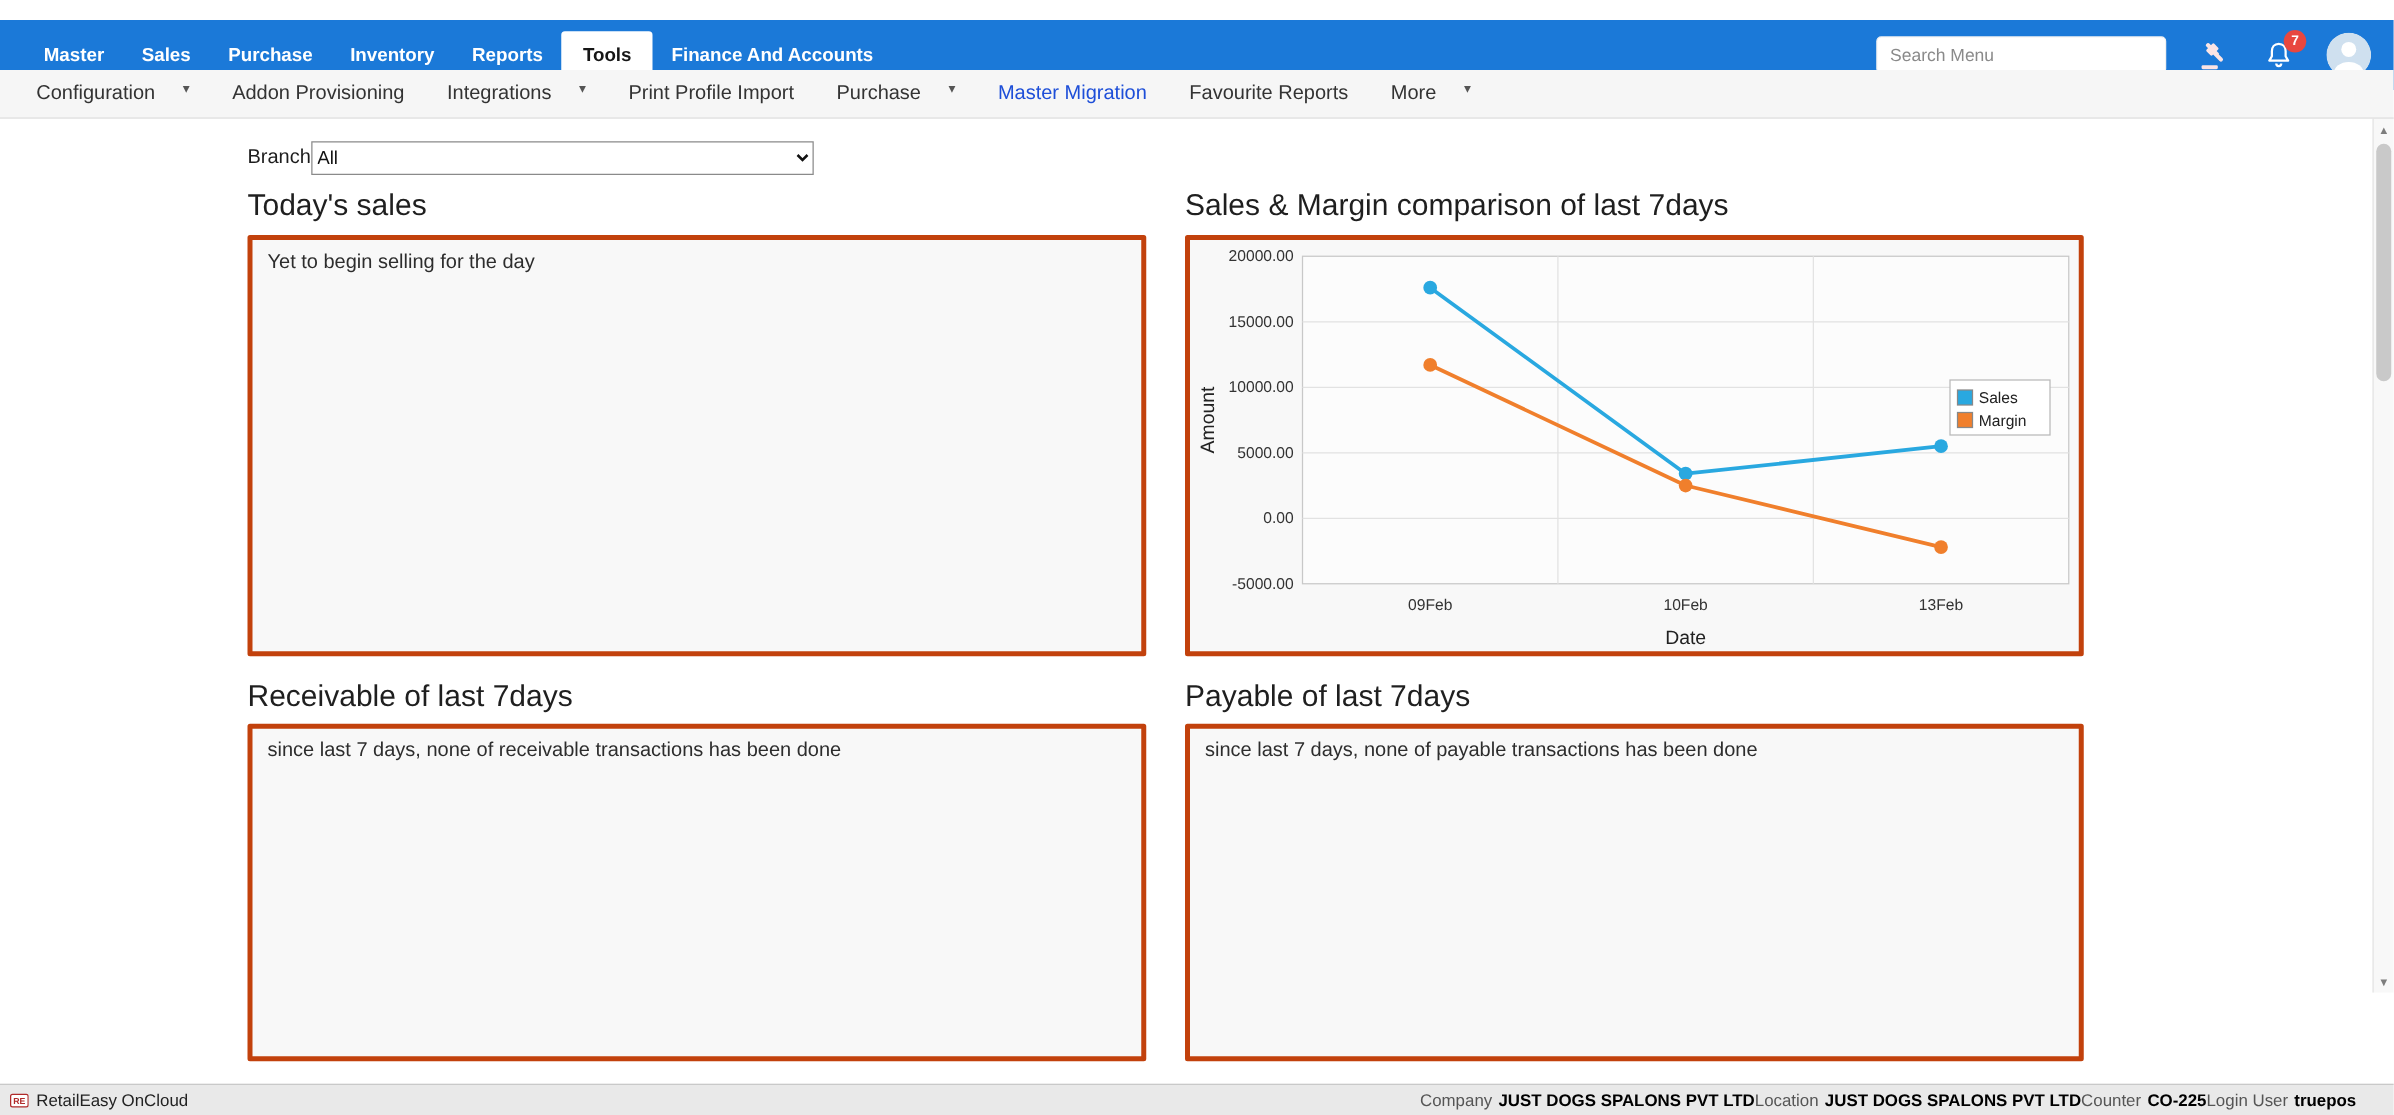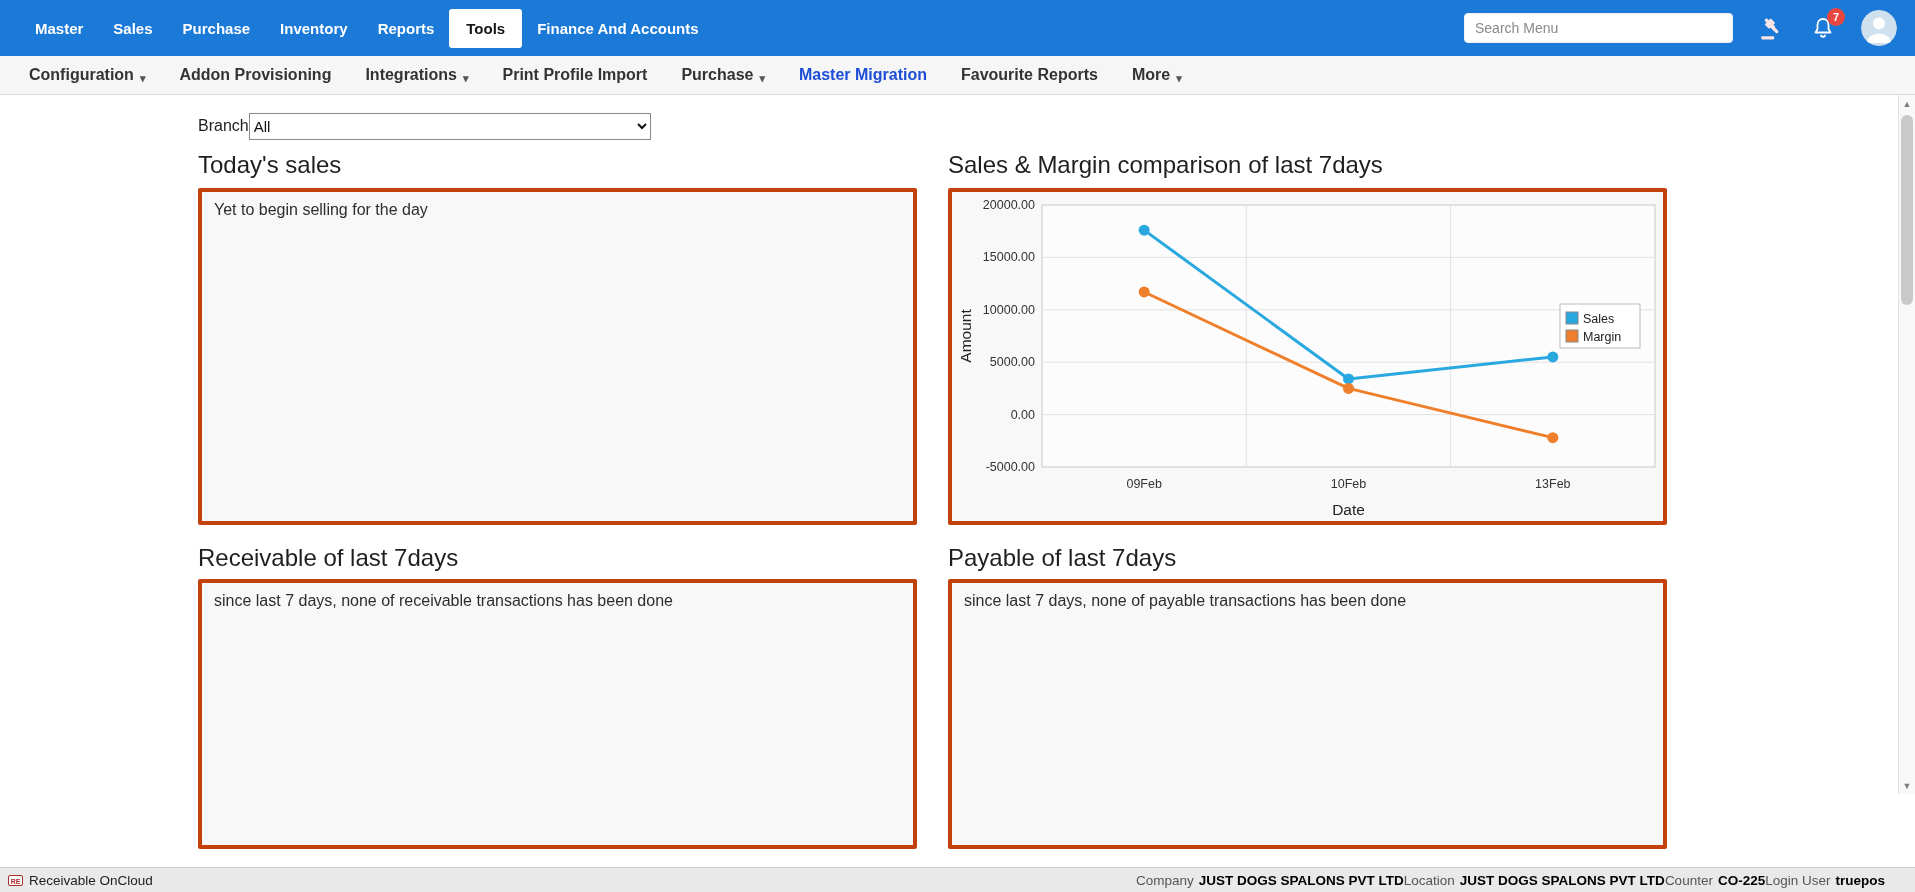--- a/index.html
+++ b/index.html
@@ -1,40 +1,40 @@
 <!DOCTYPE html>
 <html><head>
 <meta charset="utf-8">
 <style>
   * { box-sizing: border-box; margin: 0; padding: 0; }
   html,body { width:1915px; height:892px; overflow:hidden; }
   body { font-family:"Liberation Sans", sans-serif; background:#fff; position:relative; }
 
   
-  .topnav { position:absolute; top:0; left:0; width:1915px; height:56px;
+  .topnav { position:absolute; top:16px; left:0; width:1915px; height:56px;
             background:#1b79d8; display:flex; align-items:center; padding:0 18px 0 20px; }
   .nav-item { color:#fff; font-weight:bold; font-size:15px; padding:11px 15px;
               white-space:nowrap; cursor:pointer; }
   .nav-item.active { background:#fff; color:#161616; border-radius:3px; padding:11px 17px; }
   .nav-right { margin-left:auto; display:flex; align-items:center; gap:24px; }
-  .search-input { width:269px; height:30px; border:1px solid #f2f2f2; border-radius:4px;
+  .search-input { width:232px; height:30px; border:1px solid #f2f2f2; border-radius:4px;
                   padding:0 10px; font-size:14px; font-family:inherit; color:#222; outline:none; }
   .search-input::placeholder { color:#8a8a8a; }
   .icon-btn { position:relative; width:28px; height:28px; display:flex; align-items:center;
               justify-content:center; cursor:pointer; }
   .badge { position:absolute; top:-6px; right:-8px; min-width:18px; height:18px; border-radius:9px;
            background:#e8473f; color:#fff; font-size:11px; font-weight:bold; display:flex;
            align-items:center; justify-content:center; padding:0 4px; }
   .avatar-wrap { width:36px; height:36px; border-radius:50%; overflow:hidden; cursor:pointer; }
 
   
   .subnav { position:absolute; top:56px; left:0; width:1915px; height:39px; background:#f6f6f6;
             border-bottom:1px solid #d9d9d9; display:flex; align-items:center; padding-left:12px; }
-  .subnav-item { font-size:16px; color:#333; padding:0 17px; display:flex; align-items:flex-end;
-                 gap:6px; white-space:nowrap; cursor:pointer;font-weight:bold; }
+  .subnav-item { font-size:16px; color:#333; padding:0 17px; display:flex; align-items:flex-start;
+                 gap:22px; white-space:nowrap; cursor:pointer; }
   .subnav-item.active { color:#1d4ed8; }
   .caret { font-size:11px; color:#555; line-height:1; }
 
   
   .content { position:absolute; top:95px; left:0; width:1898px; height:772px; background:#fff;
              padding:17px 0 0 198px; }
   .branch-row { display:flex; align-items:center; height:28px; }
   .branch-label { font-size:16px; color:#1d1d1d; }
   .branch-select { width:402px; height:27px; font-size:15px; font-family:inherit;
                    border:1px solid #8a8a8a; background:#fff; color:#111; }
@@ -217,21 +217,21 @@
   <div class="scroll-thumb"></div>
   <div class="scroll-arrow down">▼</div>
 </div>
 
 <footer class="footer">
   <div class="brand">
     <svg width="15" height="15" viewBox="0 0 15 15">
       <rect x="0.5" y="2.5" width="14" height="10" rx="1.5" fill="#fff" stroke="#b02a2a"></rect>
       <text x="7.5" y="10.5" font-size="7" font-weight="bold" fill="#b02a2a" text-anchor="middle" font-family="Liberation Sans, sans-serif">RE</text>
     </svg>
-    <span>Receivable OnCloud</span>
+    <span>RetailEasy OnCloud</span>
   </div>
   <div class="footer-right">
     <span class="meta-pair">
       <span class="meta-label">Company</span>
       <span class="meta-value">JUST DOGS SPALONS PVT LTD</span>
     </span>
     <span class="meta-pair">
       <span class="meta-label">Location</span>
       <span class="meta-value">JUST DOGS SPALONS PVT LTD</span>
     </span>

